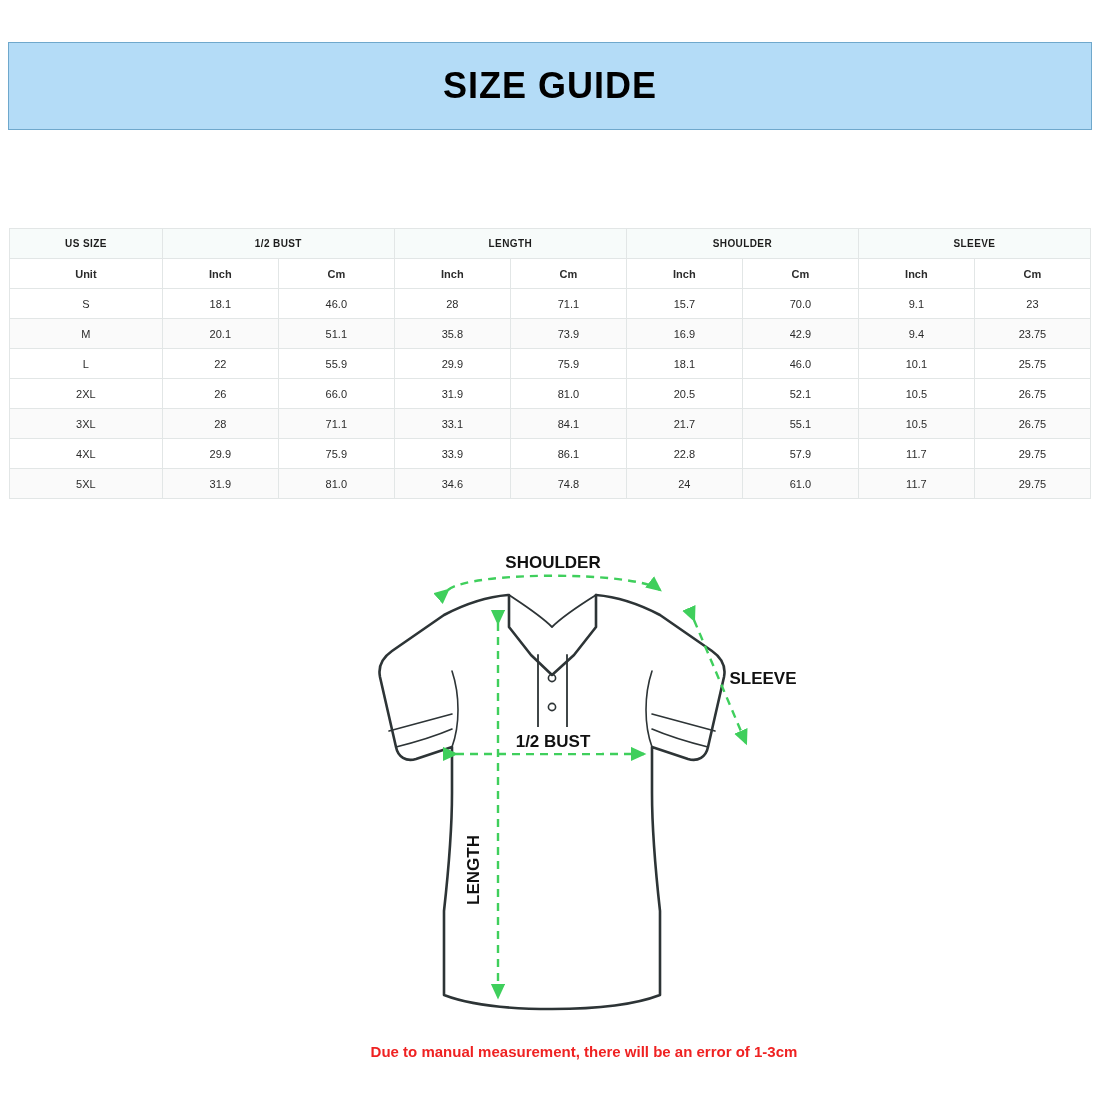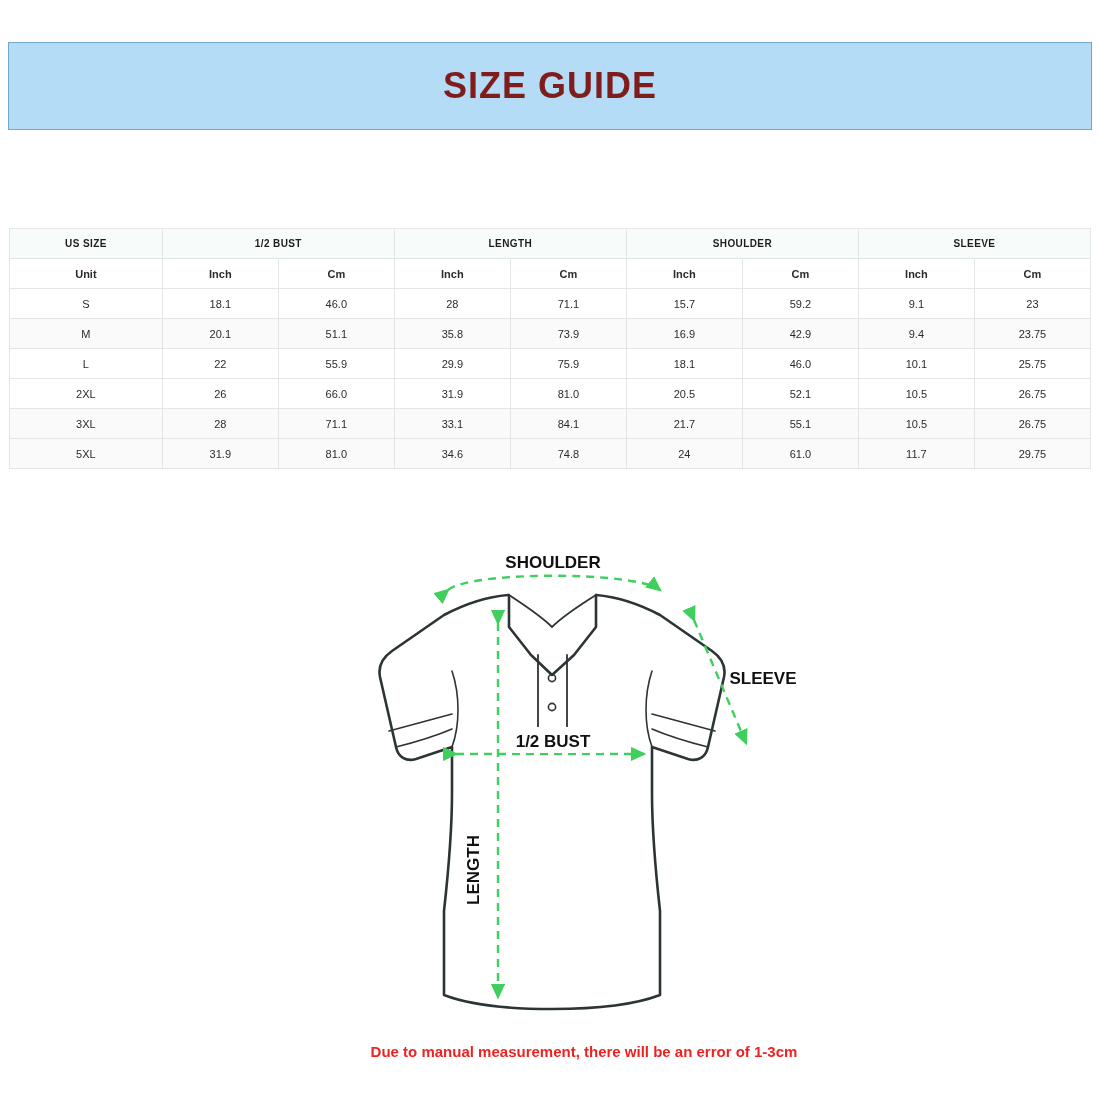--- a/index.html
+++ b/index.html
@@ -27,21 +27,21 @@
     border: 1px solid #6fa8cc;
     box-sizing: border-box;
     display: flex;
     align-items: center;
     justify-content: center;
   }
   .banner-title {
     font-size: 36px;
     font-weight: bold;
     letter-spacing: 1px;
-    color: #7f1d1d;
+    color: #000000;
   }
 
   
   .table-wrap {
     position: absolute;
     left: 9px;
     top: 228px;
     width: 1082px;
     border-radius: 25px;
   }
@@ -136,21 +136,21 @@
       </tr>
     </thead>
     <tbody>
       <tr class="data-row">
         <td class="size-cell">S</td>
         <td>18.1</td>
         <td>46.0</td>
         <td>28</td>
         <td>71.1</td>
         <td>15.7</td>
-        <td>59.2</td>
+        <td>70.0</td>
         <td>9.1</td>
         <td>23</td>
       </tr>
       <tr class="data-row alt">
         <td class="size-cell">M</td>
         <td>20.1</td>
         <td>51.1</td>
         <td>35.8</td>
         <td>73.9</td>
         <td>16.9</td>
@@ -183,20 +183,31 @@
       <tr class="data-row alt">
         <td class="size-cell">3XL</td>
         <td>28</td>
         <td>71.1</td>
         <td>33.1</td>
         <td>84.1</td>
         <td>21.7</td>
         <td>55.1</td>
         <td>10.5</td>
         <td>26.75</td>
+      </tr>
+      <tr class="data-row">
+        <td class="size-cell">4XL</td>
+        <td>29.9</td>
+        <td>75.9</td>
+        <td>33.9</td>
+        <td>86.1</td>
+        <td>22.8</td>
+        <td>57.9</td>
+        <td>11.7</td>
+        <td>29.75</td>
       </tr>
       <tr class="data-row alt">
         <td class="size-cell">5XL</td>
         <td>31.9</td>
         <td>81.0</td>
         <td>34.6</td>
         <td>74.8</td>
         <td>24</td>
         <td>61.0</td>
         <td>11.7</td>

